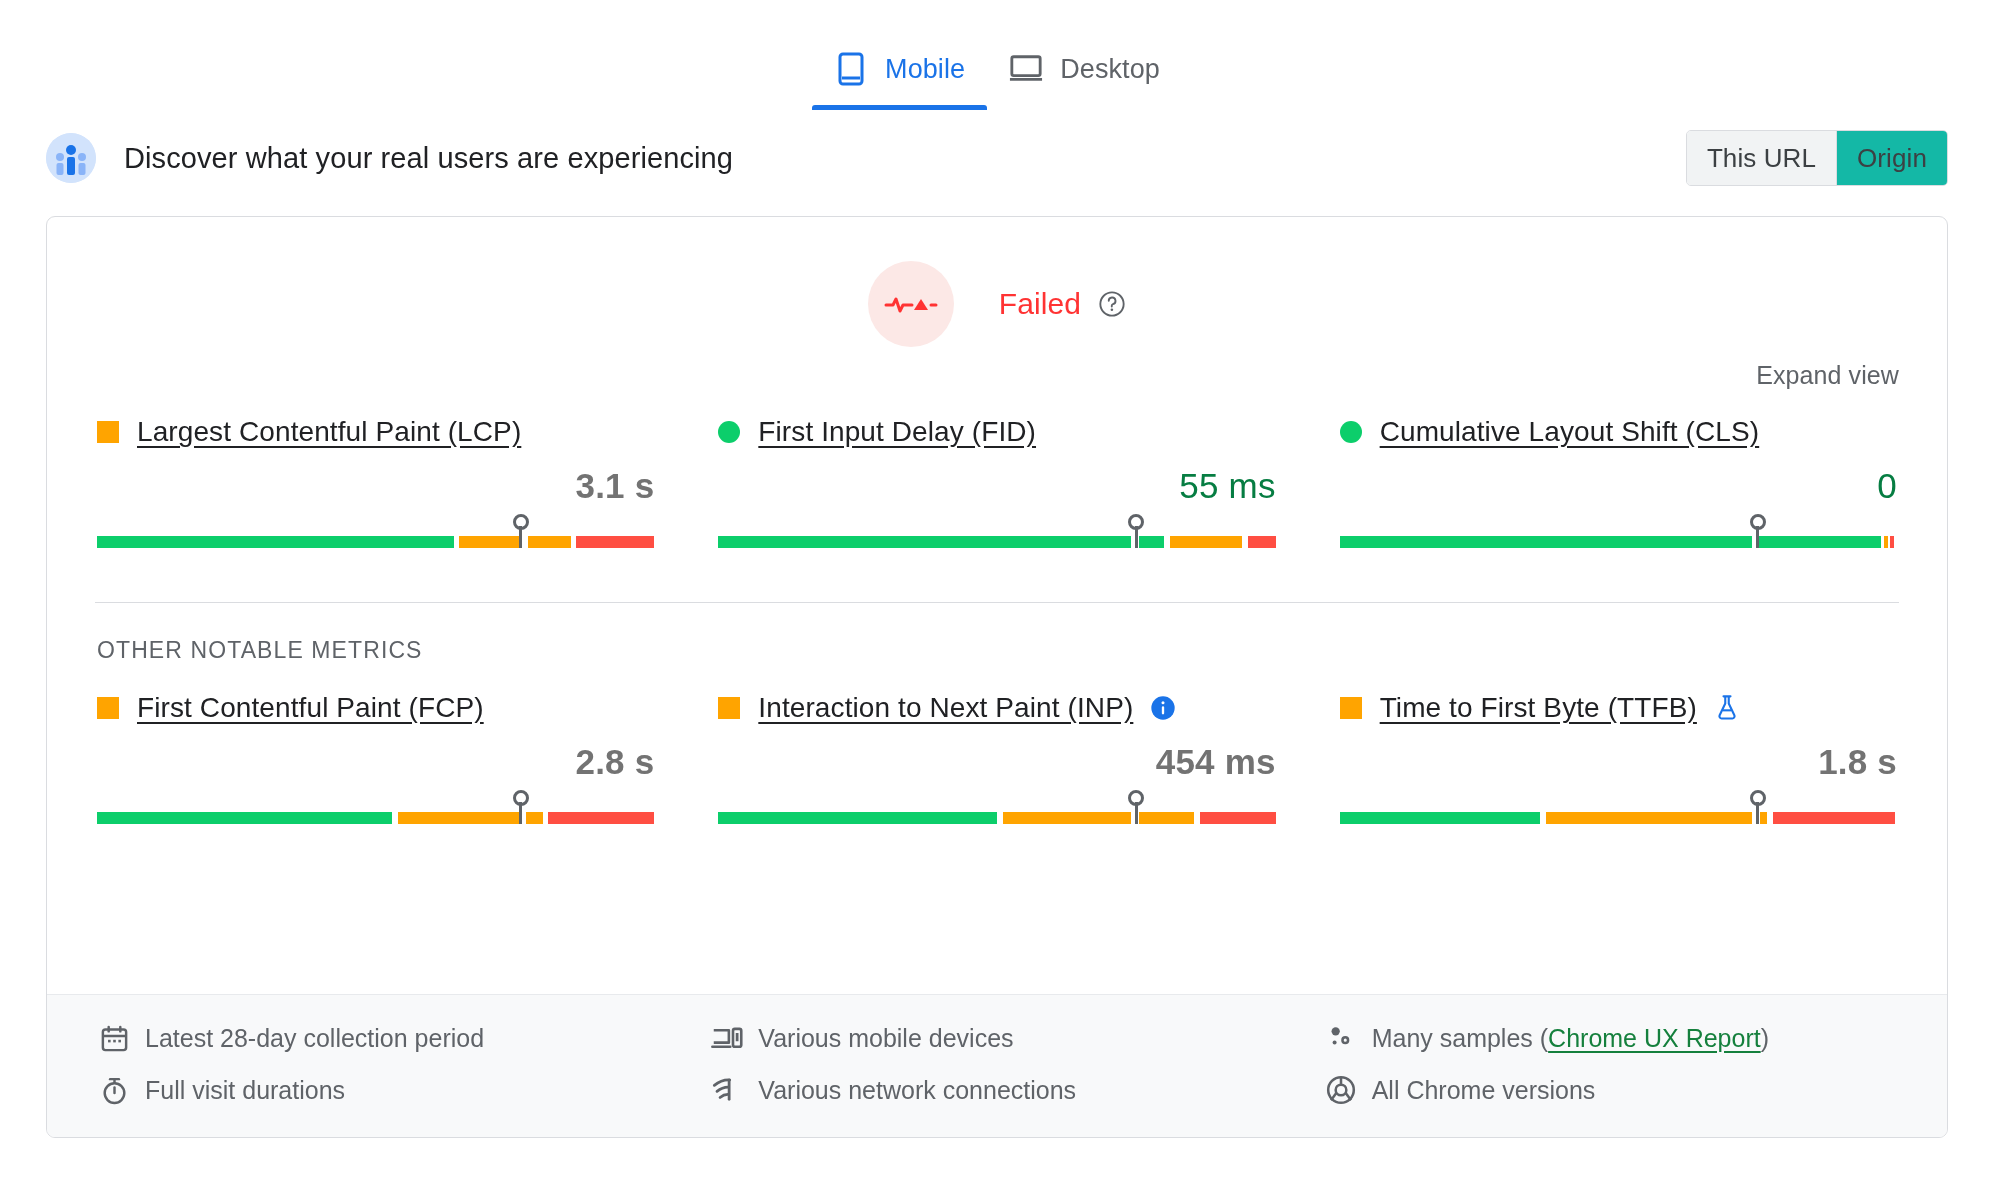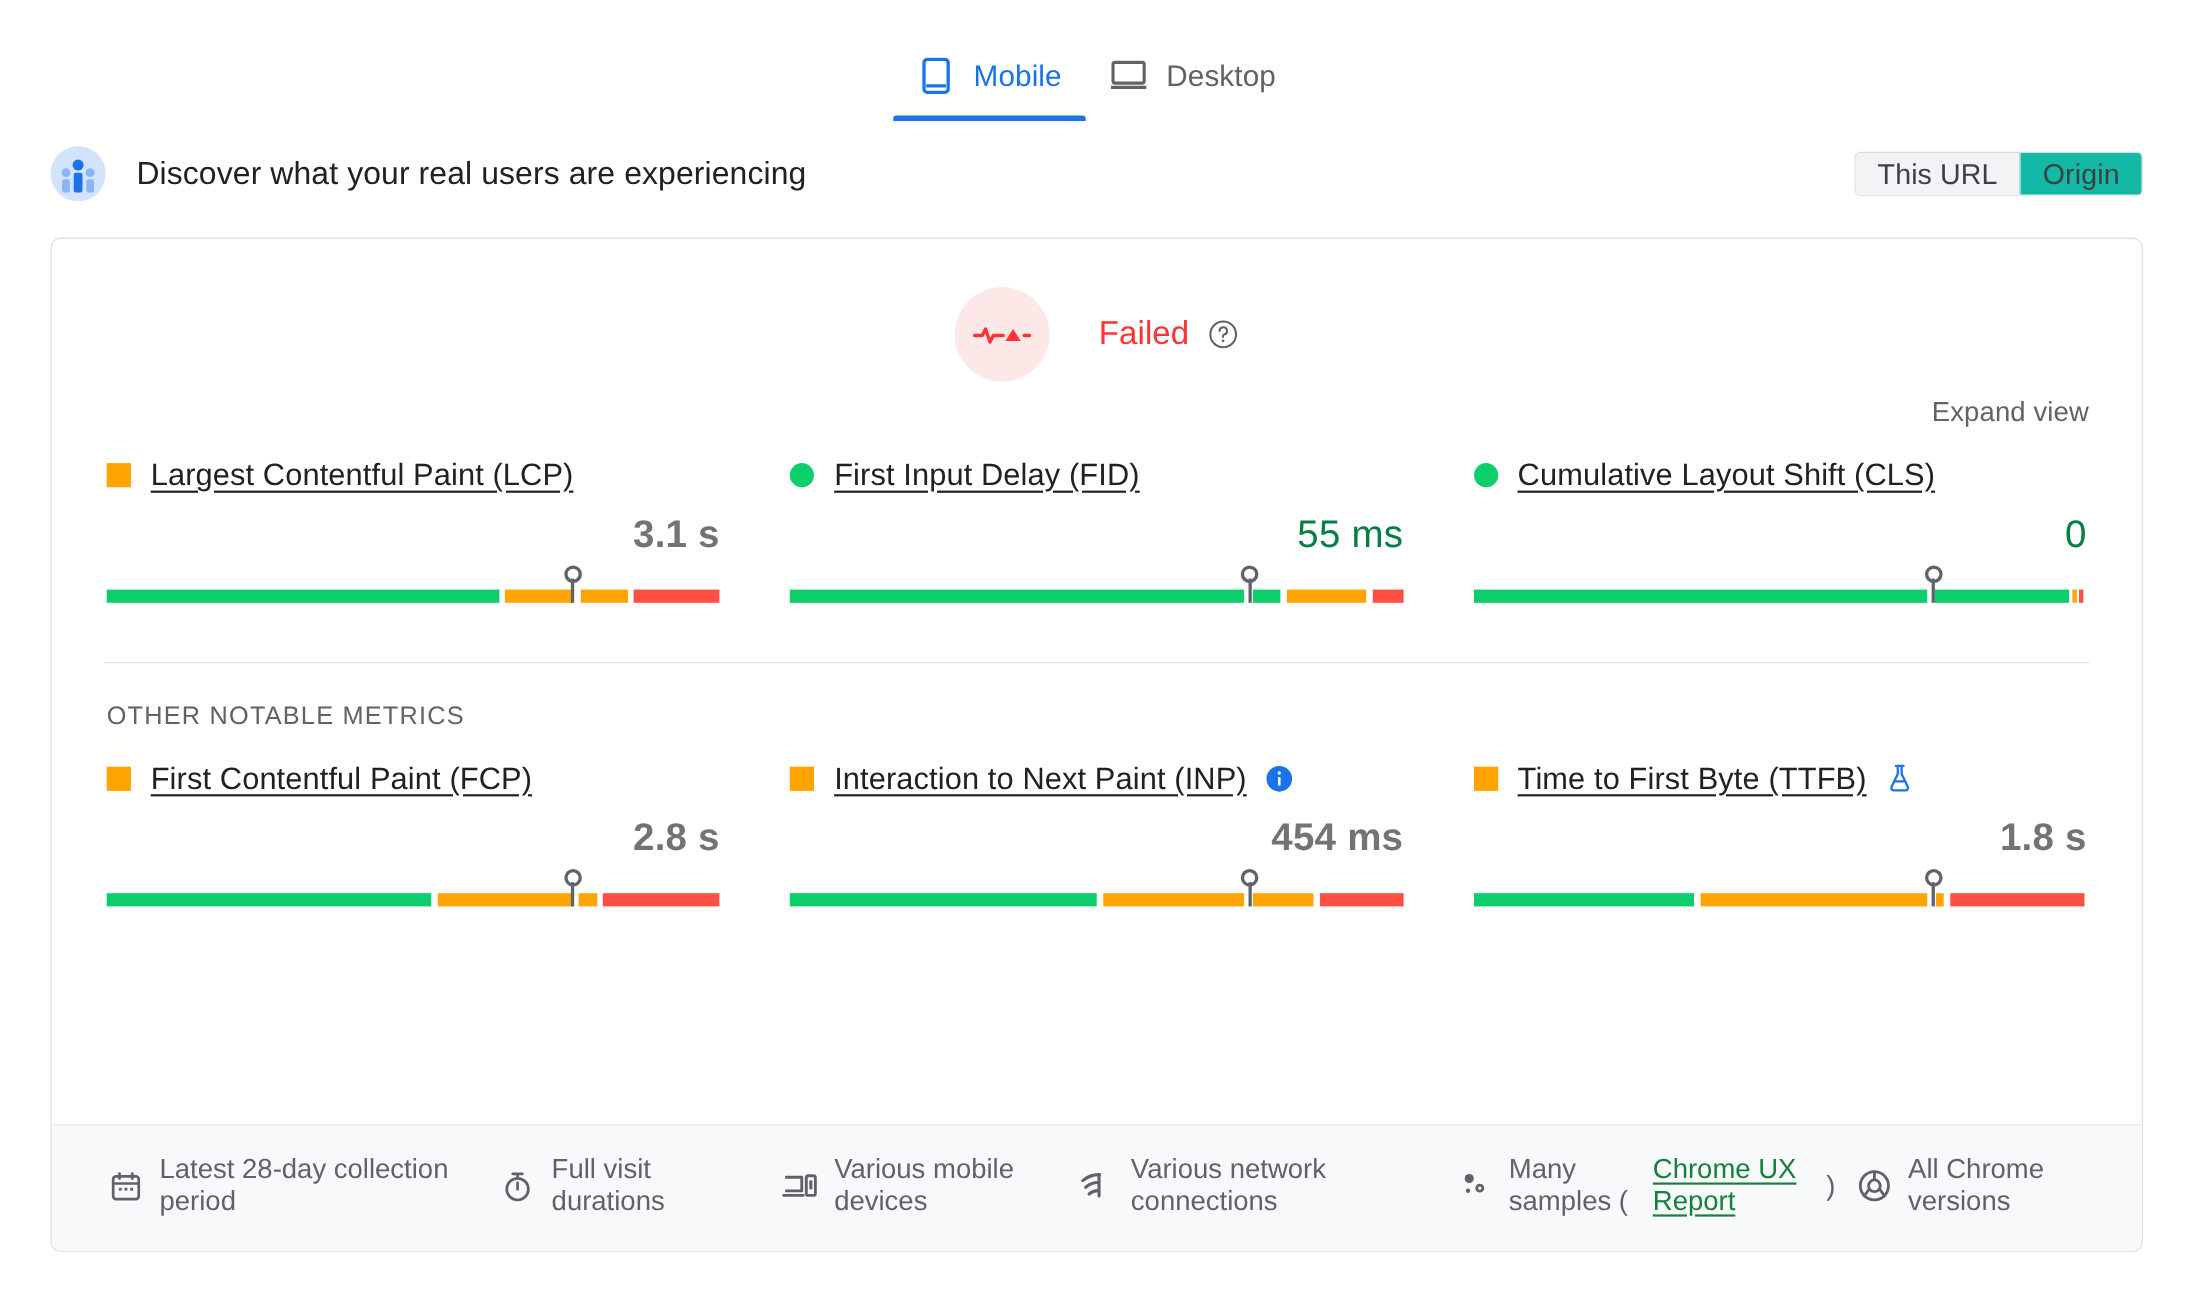--- a/index.html
+++ b/index.html
@@ -40,21 +40,21 @@
     width: 50px; height: 50px; border-radius: 50%;
     background: #d2e3fc; display: flex; align-items: center; justify-content: center;
     flex: 0 0 auto; overflow: hidden;
   }
   .discover-title {
     font-size: 29px; color: #202124; margin-left: 28px; font-weight: 400;
     letter-spacing: .1px; white-space: nowrap;
   }
   .scope-toggle {
     margin-left: auto; display: flex; border: 1px solid #dadce0; border-radius: 5px;
-    overflow: hidden; height: 40px;
+    overflow: hidden; height: 56px;
   }
   .scope-btn {
     display: flex; align-items: center; padding: 0 20px;
     font-size: 26px; color: #3c4043; background: #14b8a6; cursor: pointer;
     letter-spacing: .1px;
   }
   .scope-btn.selected { background: #f1f3f4; }
   .scope-btn + .scope-btn { border-left: 1px solid #dadce0; }
 
   
@@ -150,21 +150,21 @@
     font-size: 23px; color: #5f6368; letter-spacing: 1.1px;
   }
 
   
   .card-footer {
     position: absolute; left: 0; right: 0; bottom: 0;
     background: #f8f9fa; border-top: 1px solid #e8eaed;
     padding: 26px 50px 30px 50px;
     display: grid; grid-template-columns: 1fr 1fr 1fr; column-gap: 40px;
   }
-  .footer-col { display: flex; gap: 18px; }
+  .footer-col { display: flex; flex-direction: column; gap: 18px; }
   .footer-item { display: flex; align-items: center; font-size: 25px; color: #5f6368; }
   .footer-icon { width: 34px; height: 34px; margin-right: 14px; display: flex; align-items: center; justify-content: center; flex: 0 0 auto; }
   .footer-link { text-decoration: underline; text-underline-offset: 4px; cursor: pointer; color: #15803d; }
 </style>
 </head>
 <body>
 
 <div class="page">
 
   <div class="device-tabs">

